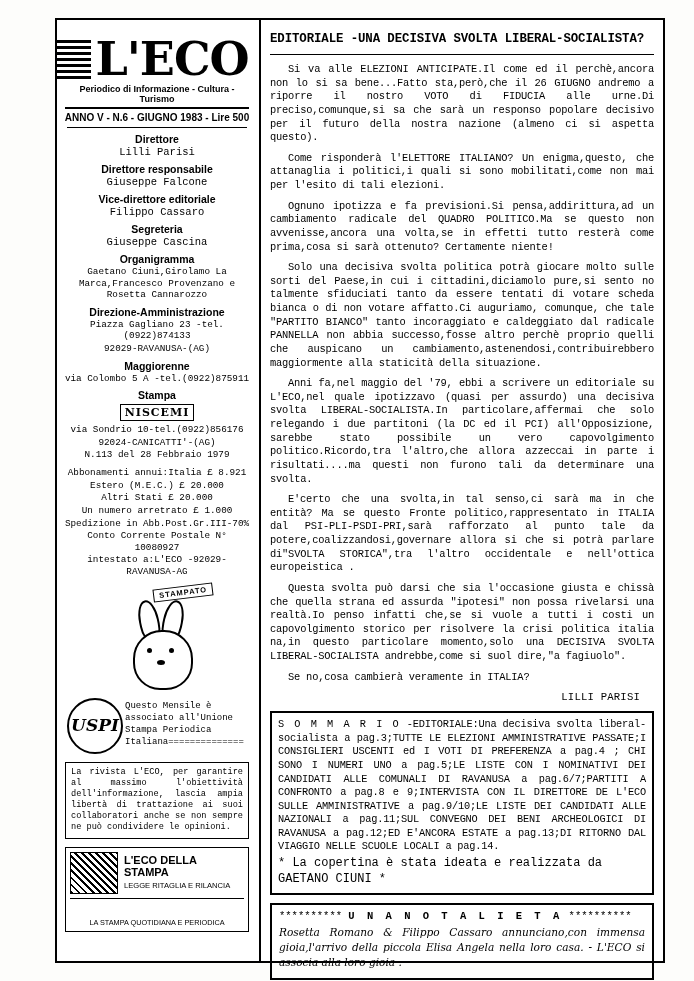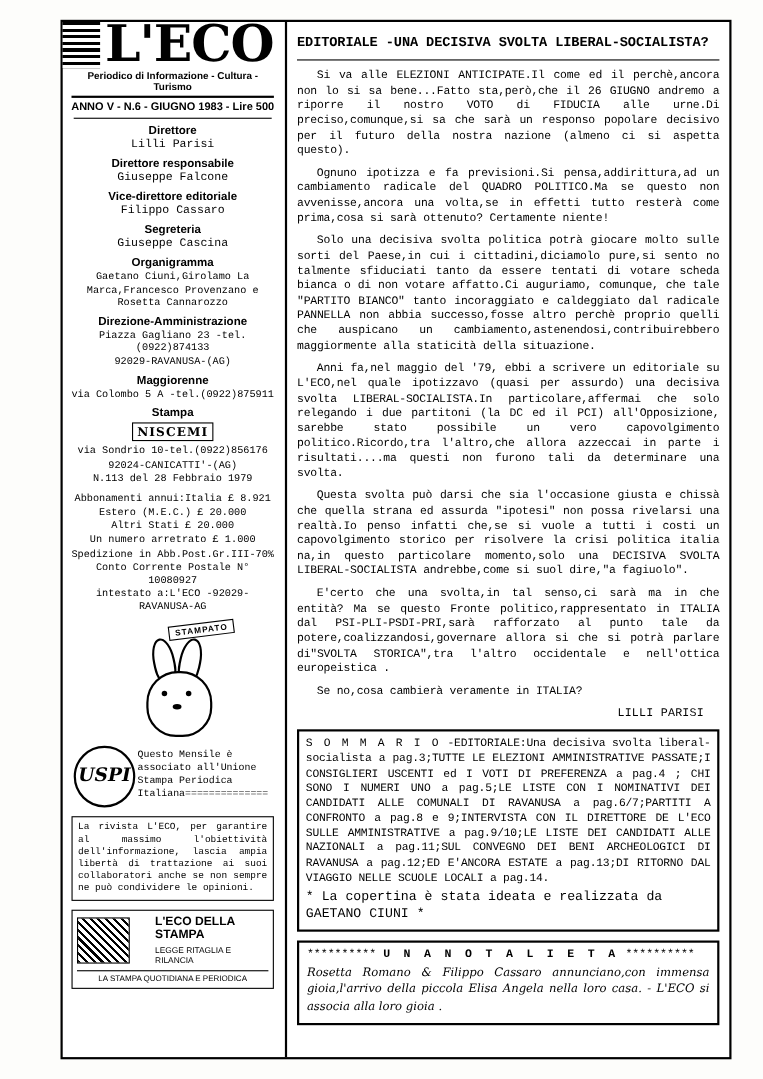--- a/index.html
+++ b/index.html
@@ -24,21 +24,21 @@
   .outer-frame {
     position: absolute;
     left: 55px; top: 18px;
     width: 610px; height: 945px;
     border: 2px solid #000;
     box-sizing: border-box;
     background: #fff;
   }
   .col-left {
     position: absolute;
-    left: 57px; top: 4px;
+    left: 57px; top: 24px;
     width: 200px; height: 941px;
     box-sizing: border-box;
     padding: 6px 4px 0 4px;
     text-align: center;
   }
   .col-divider {
     position: absolute;
     left: 259px; top: 20px;
     width: 2px; height: 941px;
     background: #000;
@@ -227,21 +227,21 @@
   .stampa-box {
     border: 1px solid #000;
     margin: 8px 4px 0 4px;
     padding: 4px;
     text-align: center;
   }
   .stampa-box .flagrow {
     display: flex;
     align-items: center;
     justify-content: flex-start;
-    gap: 23px;
+    gap: 6px;
   }
   .stampa-flag {
     width: 46px; height: 40px;
     background:
       repeating-linear-gradient(45deg, #000 0 2px, #fff 2px 5px);
     border: 1px solid #000;
     flex: none;
   }
   .stampa-box .txt {
     text-align: left;
@@ -256,21 +256,21 @@
     font-family: "Liberation Sans", sans-serif;
     font-size: 7.6px;
     margin-top: 3px;
     line-height: 1.3;
   }
   .stampa-sub2 {
     font-family: "Liberation Sans", sans-serif;
     font-size: 7.3px;
     margin-top: 4px;
     border-top: 1px solid #000;
-    padding-top: 2px;
+    padding-top: 19px;
     text-align: center;
   }
 
   
   .headline {
     font-family: "Liberation Mono", monospace;
     font-size: 12.4px;
     font-weight: bold;
     letter-spacing: -0.1px;
     margin: 0 0 8px 0;
@@ -433,25 +433,26 @@
 
   <div class="col-divider"></div>
 
   <div class="col-right">
 
     <div class="headline">EDITORIALE -UNA DECISIVA SVOLTA LIBERAL-SOCIALISTA?</div>
     <div class="hl-rule"></div>
 
     <div class="body-text">
       <p>Si va alle ELEZIONI ANTICIPATE.Il come ed il perchè,ancora non lo si sa bene...Fatto sta,però,che il 26 GIUGNO andremo a riporre il nostro VOTO di FIDUCIA alle urne.Di preciso,comunque,si sa che sarà un responso popolare decisivo per il futuro della nostra nazione (almeno ci si aspetta questo).</p>
+      <p>Come risponderà l'ELETTORE ITALIANO? Un enigma,questo, che attanaglia i politici,i quali si sono mobilitati,come non mai per l'esito di tali elezioni.</p>
       <p>Ognuno ipotizza e fa previsioni.Si pensa,addirittura,ad un cambiamento radicale del QUADRO POLITICO.Ma se questo non avvenisse,ancora una volta,se in effetti tutto resterà come prima,cosa si sarà ottenuto? Certamente niente!</p>
       <p>Solo una decisiva svolta politica potrà giocare molto sulle sorti del Paese,in cui i cittadini,diciamolo pure,si sento no talmente sfiduciati tanto da essere tentati di votare scheda bianca o di non votare affatto.Ci auguriamo, comunque, che tale "PARTITO BIANCO" tanto incoraggiato e caldeggiato dal radicale PANNELLA non abbia successo,fosse altro perchè proprio quelli che auspicano un cambiamento,astenendosi,contribuirebbero maggiormente alla staticità della situazione.</p>
       <p>Anni fa,nel maggio del '79, ebbi a scrivere un editoriale su L'ECO,nel quale ipotizzavo (quasi per assurdo) una decisiva svolta LIBERAL-SOCIALISTA.In particolare,affermai che solo relegando i due partitoni (la DC ed il PCI) all'Opposizione, sarebbe stato possibile un vero capovolgimento politico.Ricordo,tra l'altro,che allora azzeccai in parte i risultati....ma questi non furono tali da determinare una svolta.</p>
+      <p>E'certo che una svolta,in tal senso,ci sarà ma in che entità? Ma se questo Fronte politico,rappresentato in ITALIA dal PSI-PLI-PSDI-PRI,sarà rafforzato al punto tale da potere,coalizzandosi,governare allora si che si potrà parlare di"SVOLTA STORICA",tra l'altro occidentale e nell'ottica europeistica .</p>
       <p>Questa svolta può darsi che sia l'occasione giusta e chissà che quella strana ed assurda "ipotesi" non possa rivelarsi una realtà.Io penso infatti che,se si vuole a tutti i costi un capovolgimento storico per risolvere la crisi politica italia na,in questo particolare momento,solo una DECISIVA SVOLTA LIBERAL-SOCIALISTA andrebbe,come si suol dire,"a fagiuolo".</p>
-      <p>E'certo che una svolta,in tal senso,ci sarà ma in che entità? Ma se questo Fronte politico,rappresentato in ITALIA dal PSI-PLI-PSDI-PRI,sarà rafforzato al punto tale da potere,coalizzandosi,governare allora si che si potrà parlare di"SVOLTA STORICA",tra l'altro occidentale e nell'ottica europeistica .</p>
       <p>Se no,cosa cambierà veramente in ITALIA?</p>
     </div>
 
     <div class="signature">LILLI PARISI</div>
 
     <div class="sommario">
       <p class="lead"><span class="label">S O M M A R I O</span> <span>-EDITORIALE:Una decisiva svolta liberal-socialista a pag.3;TUTTE LE ELEZIONI AMMINISTRATIVE PASSATE;I CONSIGLIERI USCENTI ed I VOTI DI PREFERENZA a pag.4 ; CHI SONO I NUMERI UNO a pag.5;LE LISTE CON I NOMINATIVI DEI CANDIDATI ALLE COMUNALI DI RAVANUSA a pag.6/7;PARTITI A CONFRONTO a pag.8 e 9;INTERVISTA CON IL DIRETTORE DE L'ECO SULLE AMMINISTRATIVE a pag.9/10;LE LISTE DEI CANDIDATI ALLE NAZIONALI a pag.11;SUL CONVEGNO DEI BENI ARCHEOLOGICI DI RAVANUSA a pag.12;ED E'ANCORA ESTATE a pag.13;DI RITORNO DAL VIAGGIO NELLE SCUOLE LOCALI a pag.14.</span></p>
       <div class="star-line">* La copertina è stata ideata e realizzata da GAETANO CIUNI *</div>
     </div>
 

